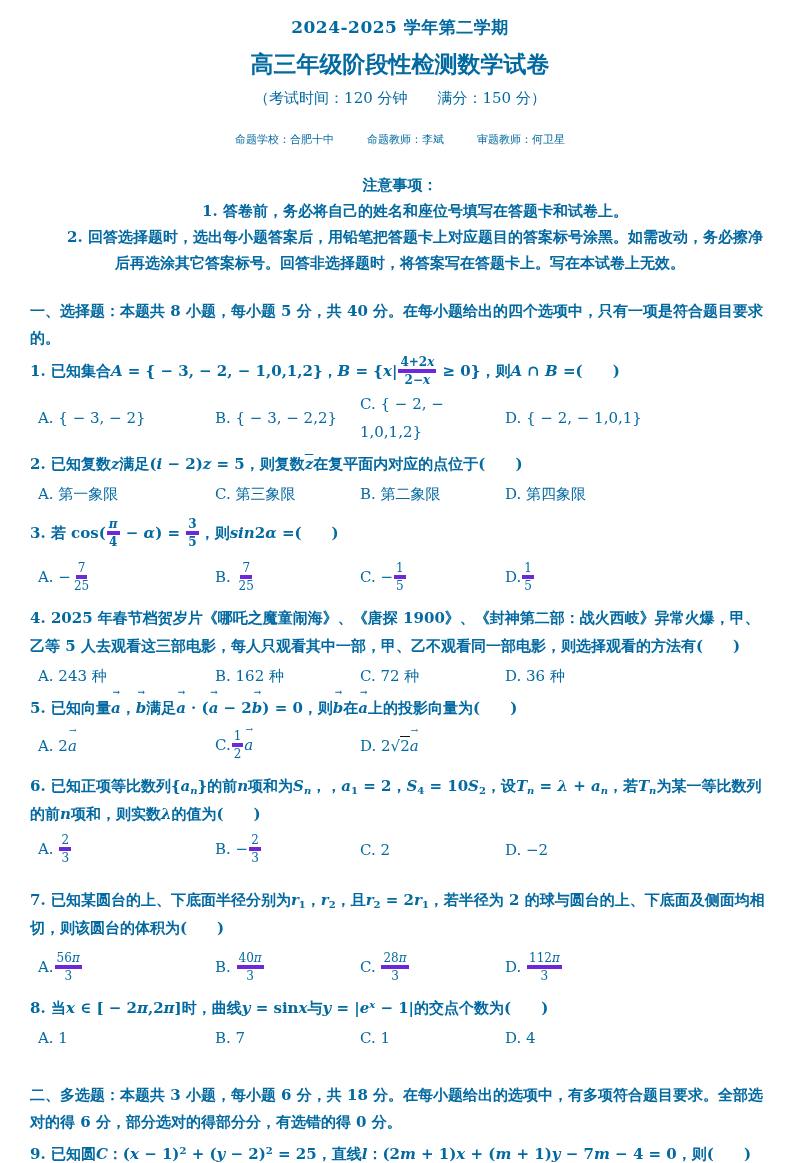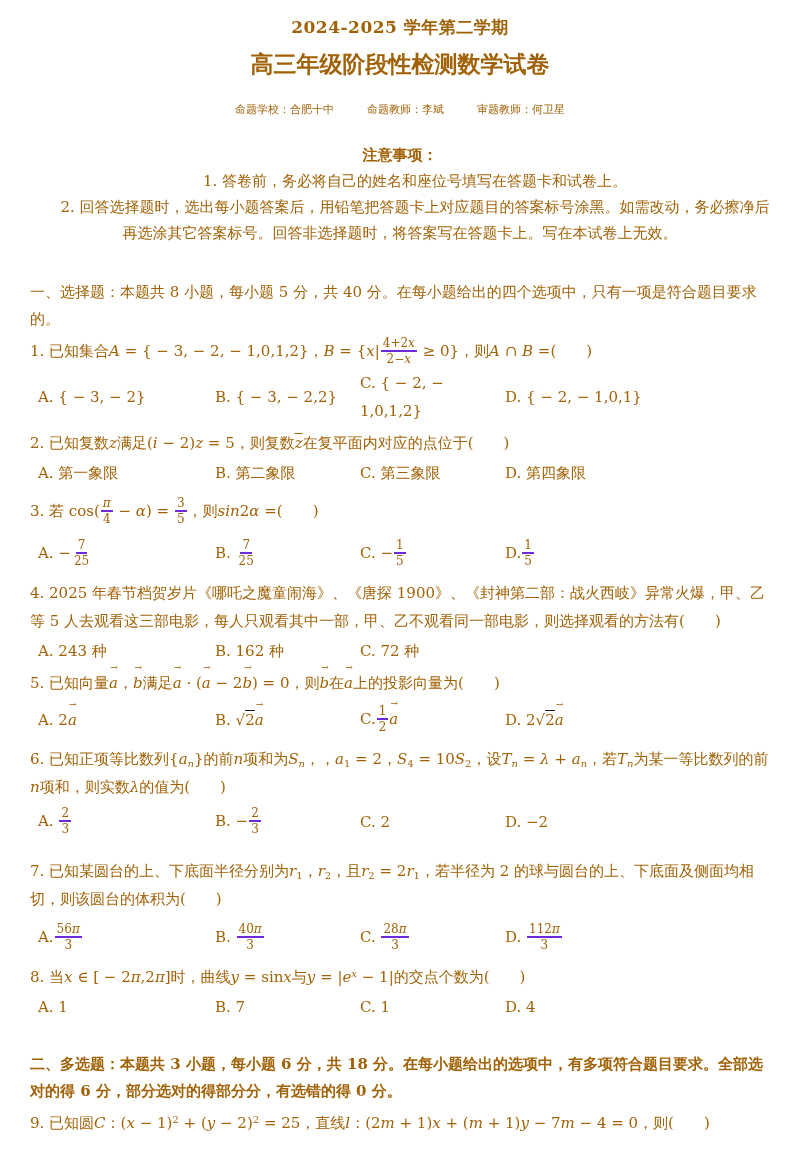--- a/index.html
+++ b/index.html
@@ -2,35 +2,35 @@
 <html lang="zh"><head>
 <meta charset="utf-8">
 <style>
   html,body{margin:0;padding:0;background:#ffffff;}
   .page{
     position:relative;
     width:800px;height:1163px;
     box-sizing:border-box;
     padding:14px 30px 0 30px;
     background:#ffffff;
-    color:#a16207;
+    color:#0369a1;
     font-family:"DejaVu Serif","Liberation Serif",serif;
     font-size:15px;
     overflow:hidden;
   }
-  p{margin:0;line-height:26px;}
+  p{margin:0;line-height:26px;font-weight:bold;}
   .header{text-align:center;}
   .term{font-size:17px;font-weight:700;line-height:26px;letter-spacing:0.5px;}
   .title{font-size:23px;font-weight:700;line-height:32px;margin:8px 0 6px 0;}
   .exam-info{font-size:15px;line-height:24px;}
   .credits{font-size:11px;line-height:24px;margin-top:18px;}
   .notice{margin-top:20px;text-align:center;}
   .notice-head{font-weight:700;}
   .indent{text-indent:2em;}
-  .sec-head{font-weight:400;margin-top:33px;line-height:27px;}
+  .sec-head{font-weight:700;margin-top:22px;line-height:27px;}
   .sec-head-2{font-weight:700;margin-top:30px;line-height:27px;}
   .q{margin-top:4px;}
   .stem{line-height:28px;}
   .opts{
     display:grid;
     grid-template-columns:177px 145px 145px auto;
     padding-left:8px;
     line-height:28px;
     align-items:center;
     margin-top:2px;
@@ -38,39 +38,40 @@
   .optline{line-height:29px;padding-left:2px;margin-top:36px;}
   
   i{font-style:italic;}
   sub{font-size:10px;vertical-align:-3px;line-height:0;}
   sup{font-size:10px;vertical-align:5px;line-height:0;}
   .fr{
     display:inline-flex;flex-direction:column;align-items:center;
     vertical-align:middle;font-size:12px;line-height:14px;
     margin:0 1px;transform:translateY(-1px);
   }
-  .fr .fn{border-bottom:2px solid #6d28d9;padding:0 2px;}
+  .fr .fn{border-bottom:4px solid #6d28d9;padding:0 2px;}
   .fr .fd{padding:0 2px;}
   .vec{display:inline-block;position:relative;}
   .vec::after{
     content:"→";position:absolute;left:55%;transform:translateX(-50%);
     top:-0.62em;font-size:9px;line-height:1;font-style:normal;
   }
   .bar{text-decoration:overline;}
   .rt{white-space:nowrap;}
   .rtx{border-top:1px solid #151515;}
 </style>
 </head>
 <body>
 
 <div class="page">
 
   <div class="header">
     <div class="term">2024-2025 学年第二学期</div>
     <div class="title">高三年级阶段性检测数学试卷</div>
+    <div class="exam-info">（考试时间：120 分钟　　满分：150 分）</div>
     <div class="credits">命题学校：合肥十中　　　命题教师：李斌　　　审题教师：何卫星</div>
   </div>
 
   <div class="notice">
     <p class="notice-head">注意事项：</p>
     <p class="indent">1. 答卷前，务必将自己的姓名和座位号填写在答题卡和试卷上。</p>
     <p class="indent">2. 回答选择题时，选出每小题答案后，用铅笔把答题卡上对应题目的答案标号涂黑。如需改动，务必擦净后再选涂其它答案标号。回答非选择题时，将答案写在答题卡上。写在本试卷上无效。</p>
   </div>
 
   <div>
@@ -86,22 +87,22 @@
         <span>B. { − 3, − 2,2}</span>
         <span>C. { − 2, − 1,0,1,2}</span>
         <span>D. { − 2, − 1,0,1}</span>
       </div>
     </div>
 
     <div class="q">
       <p class="stem">2. 已知复数<i>z</i>满足(<i>i</i> − 2)<i>z</i> = 5，则复数<span class="bar"><i>z</i></span>在复平面内对应的点位于(　　)</p>
       <div class="opts">
         <span>A. 第一象限</span>
+        <span>C. 第三象限</span>
         <span>B. 第二象限</span>
-        <span>C. 第三象限</span>
         <span>D. 第四象限</span>
       </div>
     </div>
 
     <div class="q" style="margin-top:10px;">
       <p class="stem">3. 若 cos(<span class="fr">
             <span class="fn"><i>π</i></span>
             <span class="fd">4</span>
           </span> − <i>α</i>) = <span class="fr">
             <span class="fn">3</span>
@@ -126,28 +127,28 @@
             </span></span>
       </div>
     </div>
 
     <div class="q" style="margin-top:10px;">
       <p class="stem">4. 2025 年春节档贺岁片《哪吒之魔童闹海》、《唐探 1900》、《封神第二部：战火西岐》异常火爆，甲、乙等 5 人去观看这三部电影，每人只观看其中一部，甲、乙不观看同一部电影，则选择观看的方法有(　　)</p>
       <div class="opts">
         <span>A. 243 种</span>
         <span>B. 162 种</span>
         <span>C. 72 种</span>
+        <span>D. 36 种</span>
       </div>
     </div>
 
     <div class="q">
       <p class="stem">5. 已知向量<span class="vec"><i>a</i></span>，<span class="vec"><i>b</i></span>满足<span class="vec"><i>a</i></span> · (<span class="vec"><i>a</i></span> − 2<span class="vec"><i>b</i></span>) = 0，则<span class="vec"><i>b</i></span>在<span class="vec"><i>a</i></span>上的投影向量为(　　)</p>
       <div class="opts" style="margin-top:8px;">
         <span>A. 2<span class="vec"><i>a</i></span></span>
-        <span>B. <span class="rt">√<span class="rtx">2</span></span><span class="vec"><i>a</i></span></span>
         <span>C.<span class="fr">
               <span class="fn">1</span>
               <span class="fd">2</span>
             </span><span class="vec"><i>a</i></span></span>
         <span>D. 2<span class="rt">√<span class="rtx">2</span></span><span class="vec"><i>a</i></span></span>
       </div>
     </div>
 
     <div class="q" style="margin-top:10px;">
       <p class="stem">6. 已知正项等比数列{<i>a</i><sub><i>n</i></sub>}的前<i>n</i>项和为<i>S</i><sub><i>n</i></sub>，，<i>a</i><sub>1</sub> = 2，<i>S</i><sub>4</sub> = 10<i>S</i><sub>2</sub>，设<i>T</i><sub><i>n</i></sub> = <i>λ</i> + <i>a</i><sub><i>n</i></sub>，若<i>T</i><sub><i>n</i></sub>为某一等比数列的前<i>n</i>项和，则实数<i>λ</i>的值为(　　)</p>

